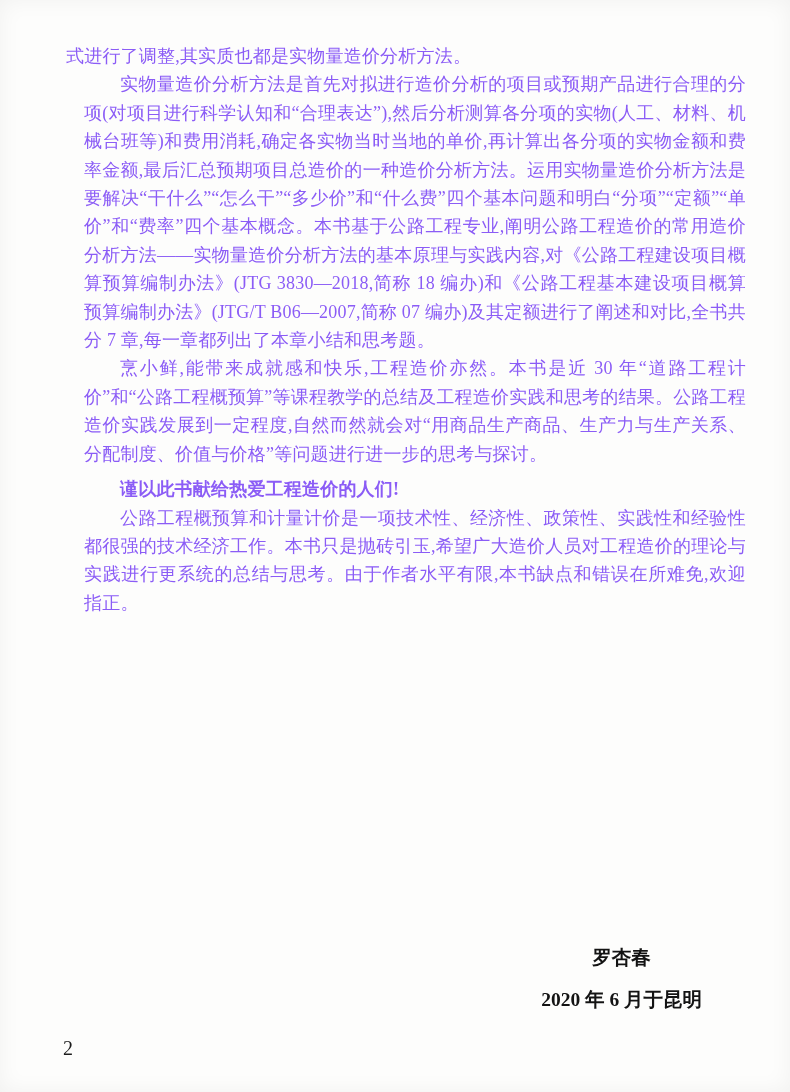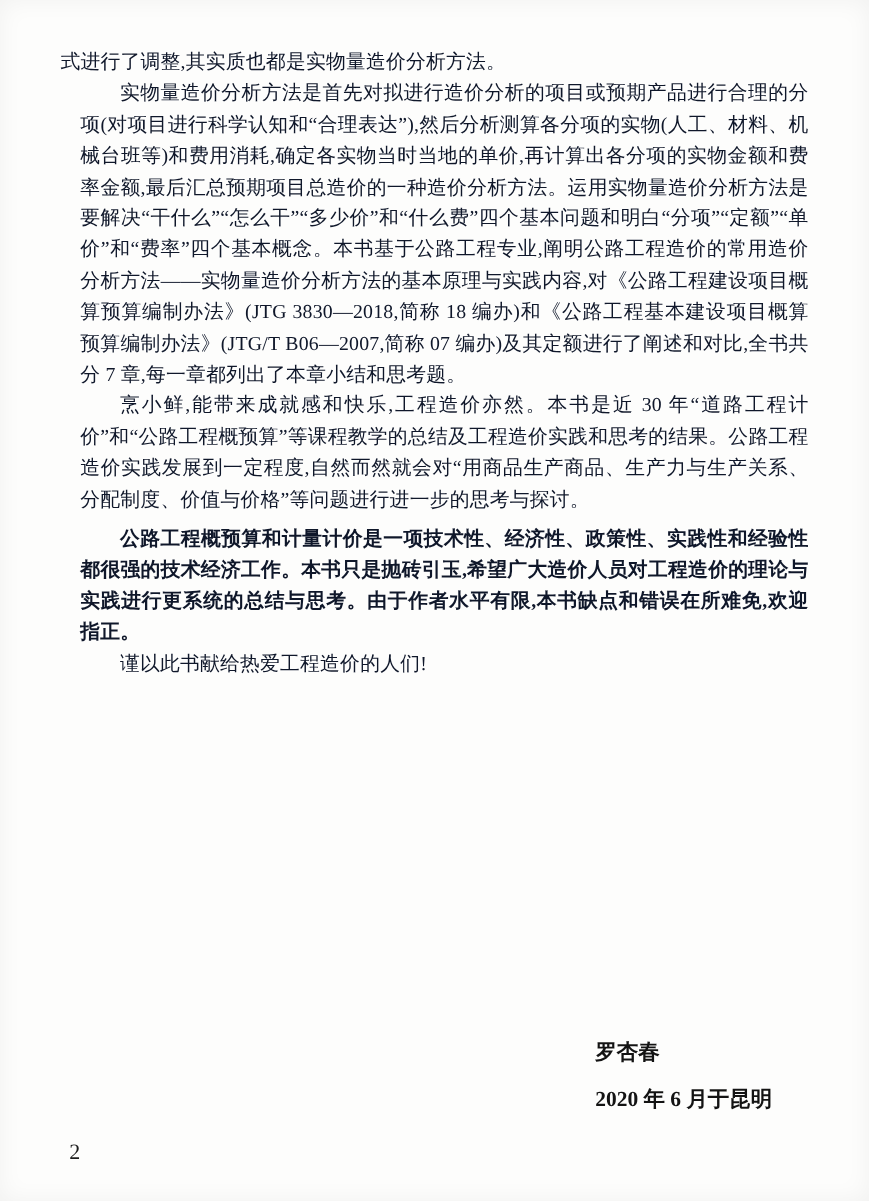--- a/index.html
+++ b/index.html
@@ -15,47 +15,48 @@
   .page {
     position: relative;
     width: 790px;
     height: 1092px;
     background: #fdfdfc;
     box-shadow: inset 0 0 22px rgba(0,0,0,0.05);
     overflow: hidden;
   }
   .text-block {
     position: absolute;
-    left: 55px;
+    left: 66px;
     top: 42px;
     width: 680px;
     font-size: 18px;
     line-height: 28.4px;
     text-align: justify;
-    color: #0f172a;
+    color: #8b5cf6;
     letter-spacing: 0.2px;
   }
   p.para {
     margin: 0;
     padding: 0;
   }
   p.para.indent {
     text-indent: 2em;
     margin-left: 18px;
   }
   
   #paragraphs p:nth-child(4),
   #paragraphs p:nth-child(7) {
     margin-top: 7px;
     font-weight: bold;
   }
   .signature {
     position: absolute;
     top: 948px;
     right: 88px;
+    text-align: center;
     color: #131313;
     font-weight: bold;
     font-size: 19.5px;
     line-height: 1;
   }
   .signature .date {
     margin-top: 22px;
   }
   .page-number {
     position: absolute;
@@ -67,22 +68,22 @@
 </style>
 </head>
 <body>
 
 <div class="page">
 
   <div class="text-block" id="paragraphs">
       <p class="para">式进行了调整,其实质也都是实物量造价分析方法。</p>
       <p class="para indent">实物量造价分析方法是首先对拟进行造价分析的项目或预期产品进行合理的分项(对项目进行科学认知和“合理表达”),然后分析测算各分项的实物(人工、材料、机械台班等)和费用消耗,确定各实物当时当地的单价,再计算出各分项的实物金额和费率金额,最后汇总预期项目总造价的一种造价分析方法。运用实物量造价分析方法是要解决“干什么”“怎么干”“多少价”和“什么费”四个基本问题和明白“分项”“定额”“单价”和“费率”四个基本概念。本书基于公路工程专业,阐明公路工程造价的常用造价分析方法——实物量造价分析方法的基本原理与实践内容,对《公路工程建设项目概算预算编制办法》(JTG 3830—2018,简称 18 编办)和《公路工程基本建设项目概算预算编制办法》(JTG/T B06—2007,简称 07 编办)及其定额进行了阐述和对比,全书共分 7 章,每一章都列出了本章小结和思考题。</p>
       <p class="para indent">烹小鲜,能带来成就感和快乐,工程造价亦然。本书是近 30 年“道路工程计价”和“公路工程概预算”等课程教学的总结及工程造价实践和思考的结果。公路工程造价实践发展到一定程度,自然而然就会对“用商品生产商品、生产力与生产关系、分配制度、价值与价格”等问题进行进一步的思考与探讨。</p>
+      <p class="para indent">谨以此书献给热爱工程造价的人们!</p>
       <p class="para indent">公路工程概预算和计量计价是一项技术性、经济性、政策性、实践性和经验性都很强的技术经济工作。本书只是抛砖引玉,希望广大造价人员对工程造价的理论与实践进行更系统的总结与思考。由于作者水平有限,本书缺点和错误在所难免,欢迎指正。</p>
-      <p class="para indent">谨以此书献给热爱工程造价的人们!</p>
     </div>
 
   <div class="signature">
     <div class="author">罗杏春</div>
     <div class="date">2020 年 6 月于昆明</div>
   </div>
 
   <div class="page-number">2</div>
 
 </div>

